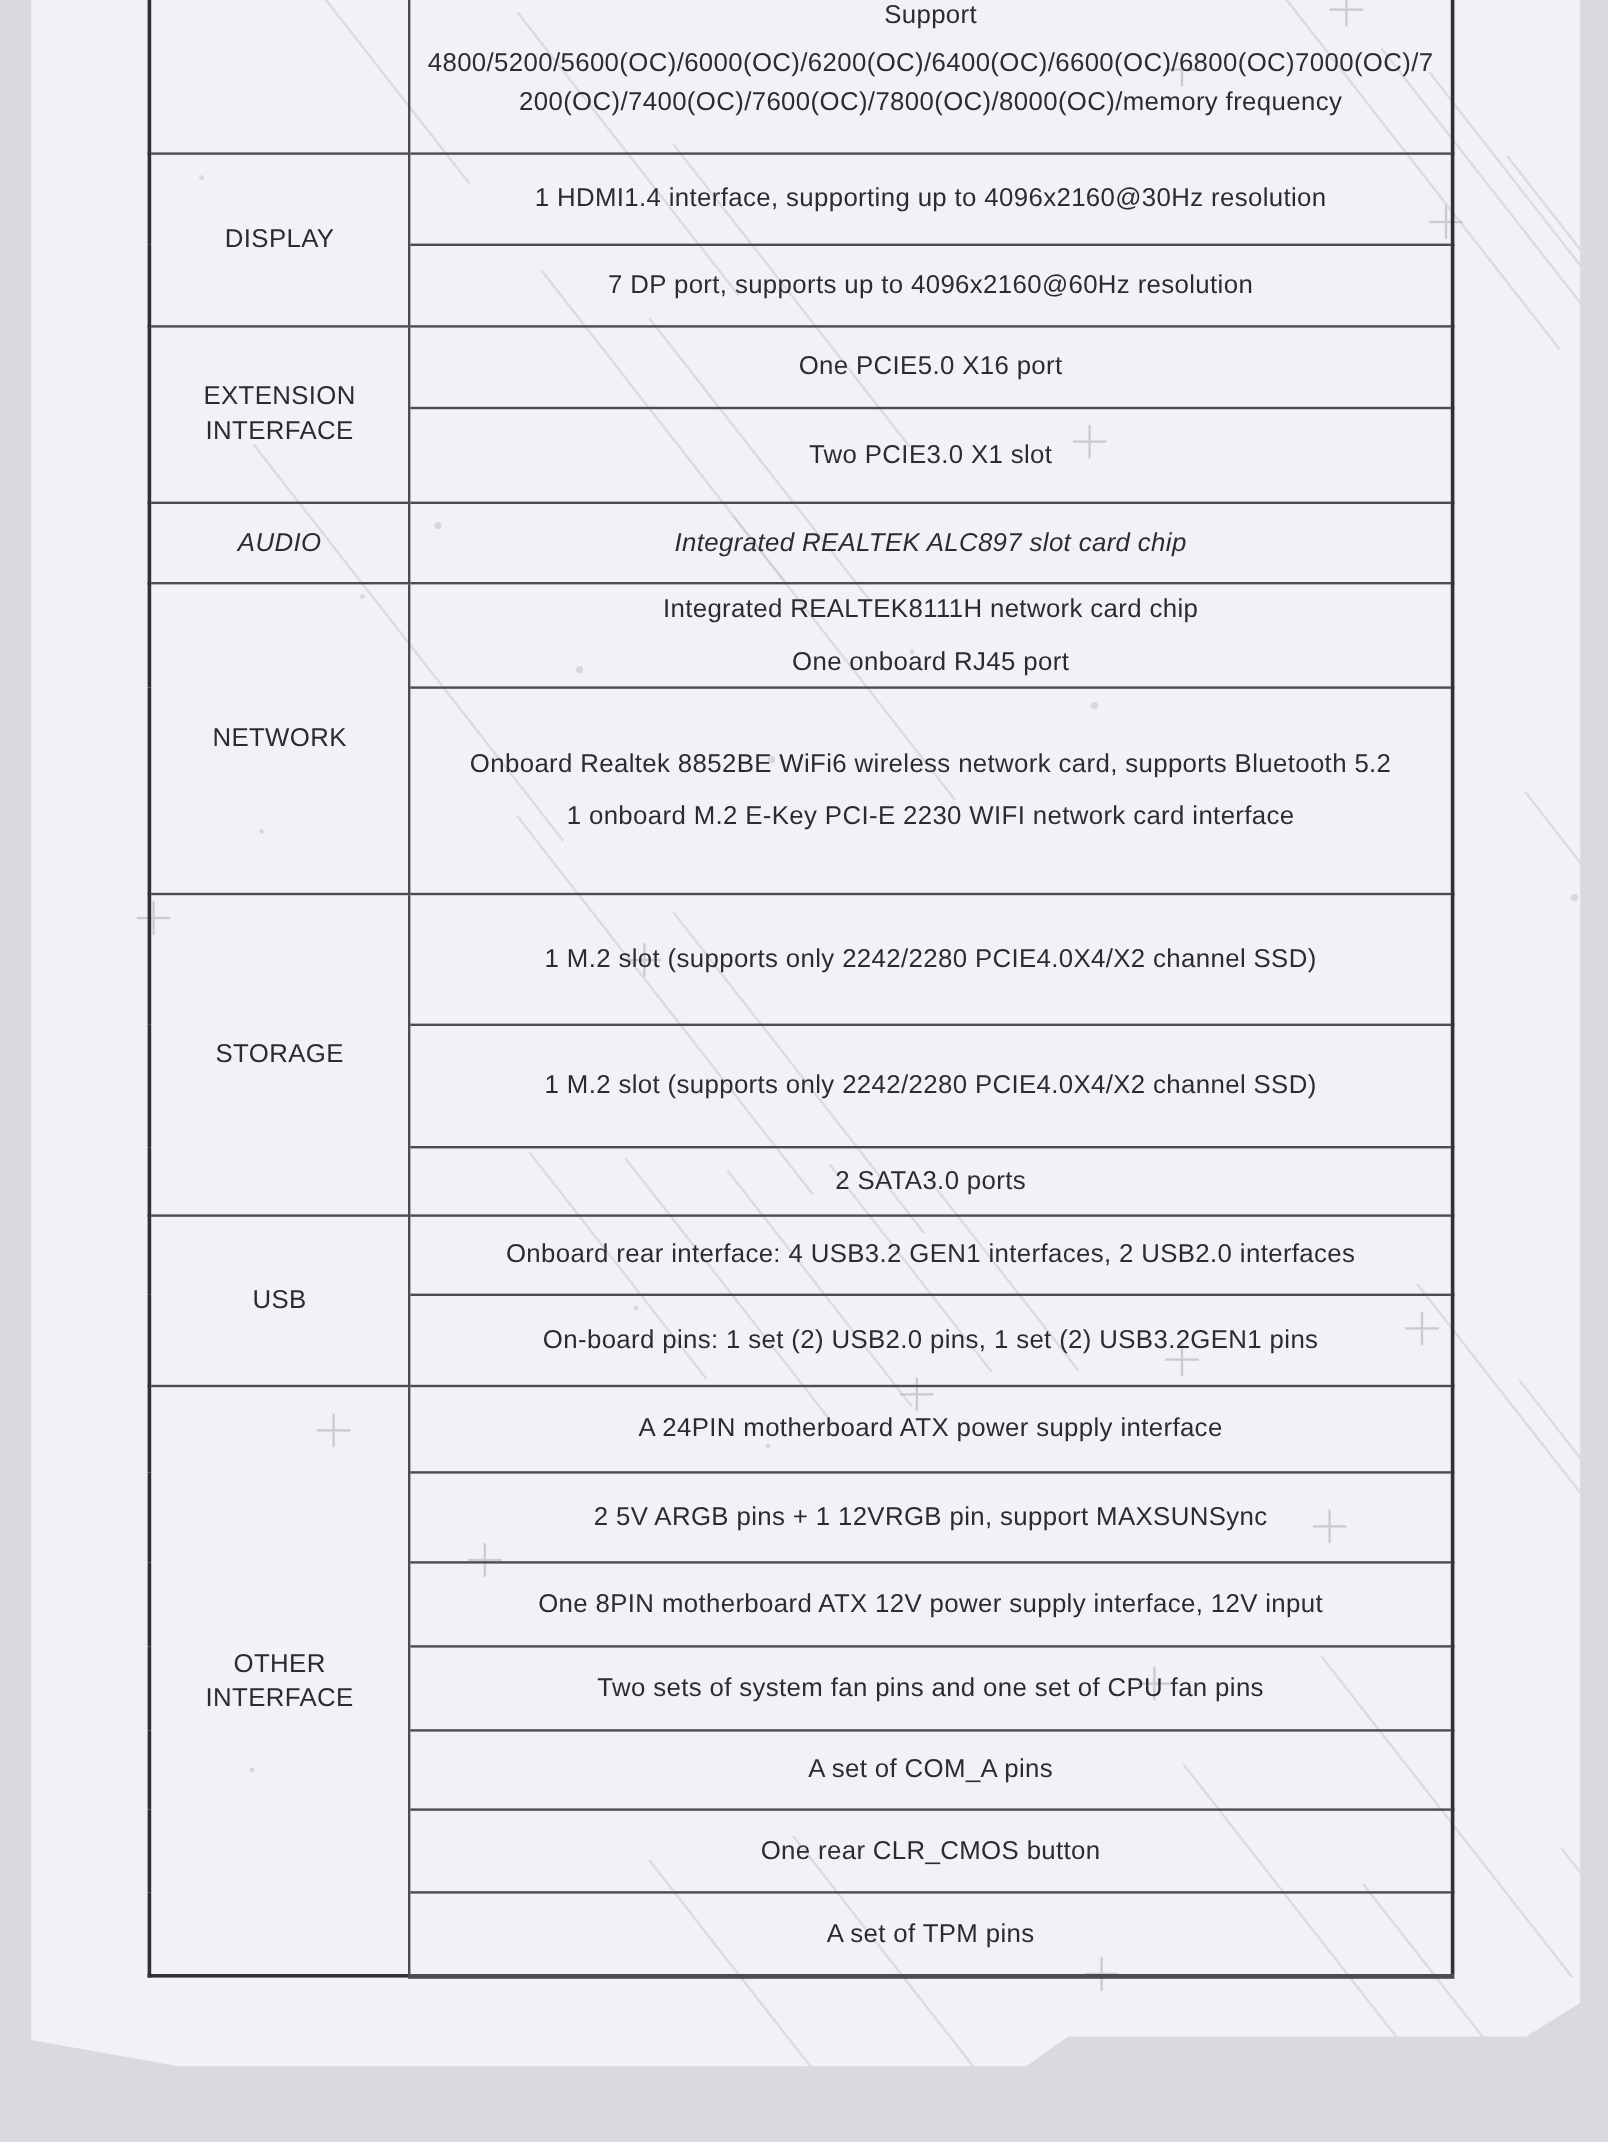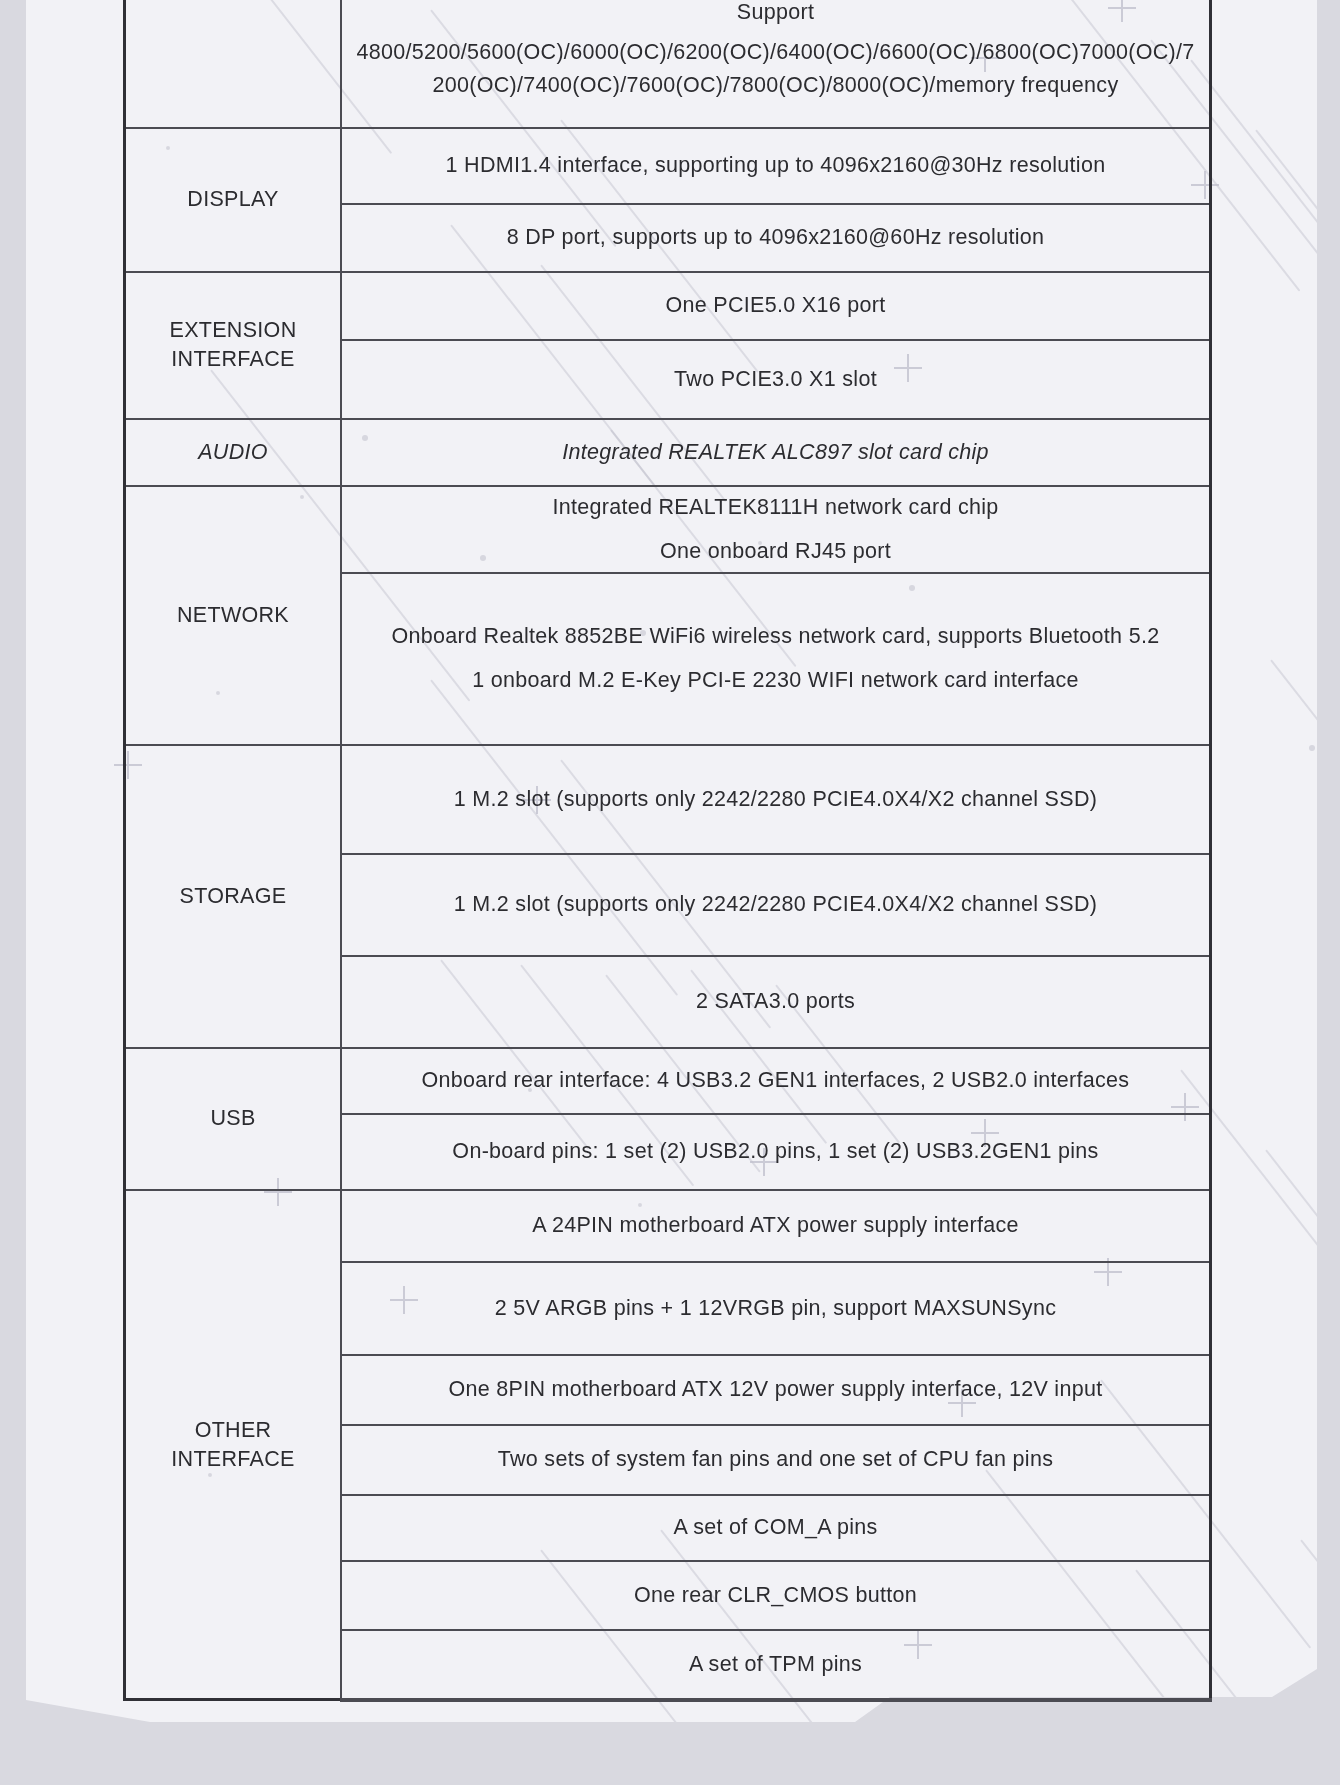--- a/index.html
+++ b/index.html
@@ -118,21 +118,21 @@
           <tr style="height: 76px;">
             <td class="label-cell" rowspan="2">
               <div>DISPLAY</div>
             </td>
             <td class="value-cell">
               <div class="cell-line">1 HDMI1.4 interface, supporting up to 4096x2160@30Hz resolution</div>
             </td>
           </tr>
           <tr style="height: 68px;">
             <td class="value-cell">
-              <div class="cell-line">8 DP port, supports up to 4096x2160@60Hz resolution</div>
+              <div class="cell-line">7 DP port, supports up to 4096x2160@60Hz resolution</div>
             </td>
           </tr>
           <tr style="height: 68px;">
             <td class="label-cell" rowspan="2">
               <div>EXTENSION</div>
               <div>INTERFACE</div>
             </td>
             <td class="value-cell">
               <div class="cell-line">One PCIE5.0 X16 port</div>
             </td>
@@ -171,21 +171,21 @@
             </td>
             <td class="value-cell">
               <div class="cell-line">1 M.2 slot (supports only 2242/2280 PCIE4.0X4/X2 channel SSD)</div>
             </td>
           </tr>
           <tr style="height: 102px;">
             <td class="value-cell">
               <div class="cell-line">1 M.2 slot (supports only 2242/2280 PCIE4.0X4/X2 channel SSD)</div>
             </td>
           </tr>
-          <tr style="height: 92px;">
+          <tr style="height: 57px;">
             <td class="value-cell">
               <div class="cell-line">2 SATA3.0 ports</div>
             </td>
           </tr>
           <tr style="height: 66px;">
             <td class="label-cell" rowspan="2">
               <div>USB</div>
             </td>
             <td class="value-cell">
               <div class="cell-line">Onboard rear interface: 4 USB3.2 GEN1 interfaces, 2 USB2.0 interfaces</div>
@@ -198,21 +198,21 @@
           </tr>
           <tr style="height: 72px;">
             <td class="label-cell" rowspan="7">
               <div>OTHER</div>
               <div>INTERFACE</div>
             </td>
             <td class="value-cell">
               <div class="cell-line">A 24PIN motherboard ATX power supply interface</div>
             </td>
           </tr>
-          <tr style="height: 93px; margin-left: 24px;">
+          <tr style="height: 75px; margin-left: 24px;">
             <td class="value-cell">
               <div class="cell-line">2 5V ARGB pins + 1 12VRGB pin, support MAXSUNSync</div>
             </td>
           </tr>
           <tr style="height: 70px;">
             <td class="value-cell">
               <div class="cell-line">One 8PIN motherboard ATX 12V power supply interface, 12V input</div>
             </td>
           </tr>
           <tr style="height: 70px; padding-left: 17px;">

